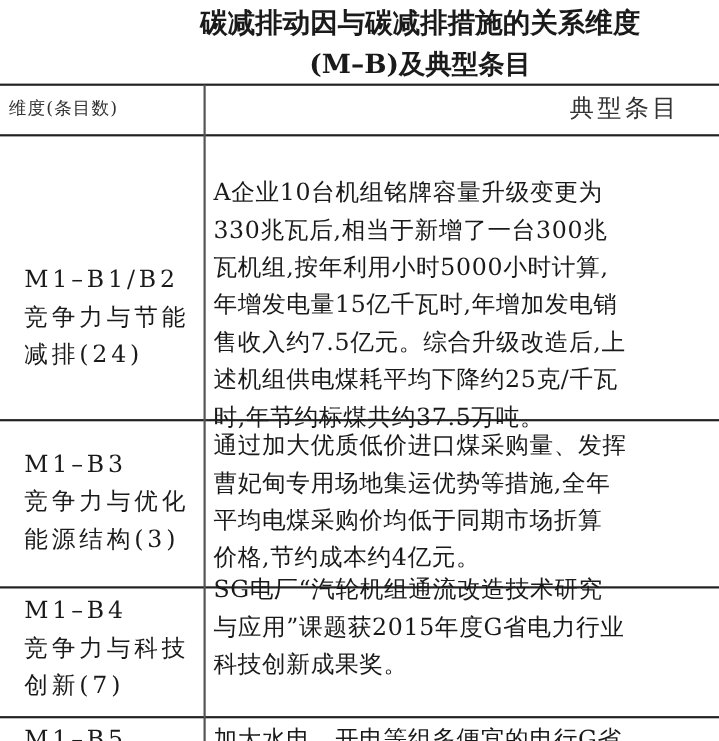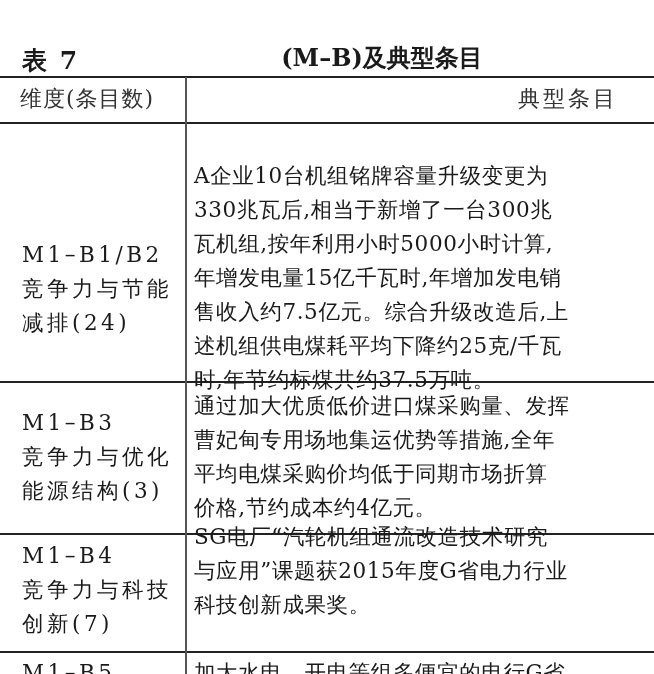--- a/index.html
+++ b/index.html
@@ -5,30 +5,30 @@
     html, body { margin:0; padding:0; background:#ffffff; }
     body { width:654px; height:674px; overflow:hidden; position:relative;
       font-family:"DejaVu Serif","Liberation Serif",serif; color:#1a1a1a; }
     .title-block { position:absolute; left:0; top:0; width:654px; height:77px; }
     .table-label { position:absolute; left:22px; top:44px; font-size:25px; font-weight:bold; letter-spacing:2px; }
     .title-line1 { position:absolute; left:110px; width:544px; top:4px; text-align:center; font-size:25px; font-weight:bold; letter-spacing:0px; }
     .title-line2 { position:absolute; left:110px; width:544px; top:42px; text-align:center; font-size:24px; font-weight:bold; }
     .hline { position:absolute; left:0; width:654px; background:#222; }
     .vline { position:absolute; left:185px; width:2px; background:#555; }
     .cell { position:absolute; font-size:21.5px; line-height:34px; white-space:pre-wrap; }
-    .hdr-left { left:20px; top:82px; width:176px; font-size:22px; letter-spacing:1px; color:#333; }
+    .hdr-left { left:8px; top:82px; width:176px; font-size:16px; letter-spacing:1px; color:#333; }
     .hdr-right { left:187px; top:82px; width:431px; text-align:right; font-size:22px; letter-spacing:3px; color:#333; }
     .dim { left:22px; width:178px; letter-spacing:3.5px; }
     .entry { left:194px; width:460px; letter-spacing:0.6px; }
   </style>
 </head>
 <body>
 
 <div class="title-block">
-  <div class="table-label">表 7</div>
+  <div class="title-line1">碳减排动因与碳减排措施的关系维度</div>
   <div class="title-line2">(M–B)及典型条目</div>
 </div>
 
 <div>
   <div class="hline" style="top:76px;height:2px;"></div>
   <div class="hline" style="top:122px;height:1.5px;"></div>
   <div class="hline" style="top:381px;height:1.5px;"></div>
   <div class="hline" style="top:533px;height:1.5px;"></div>
   <div class="hline" style="top:651px;height:1.5px;"></div>
   <div class="vline" style="top:77px;height:597px;"></div>

